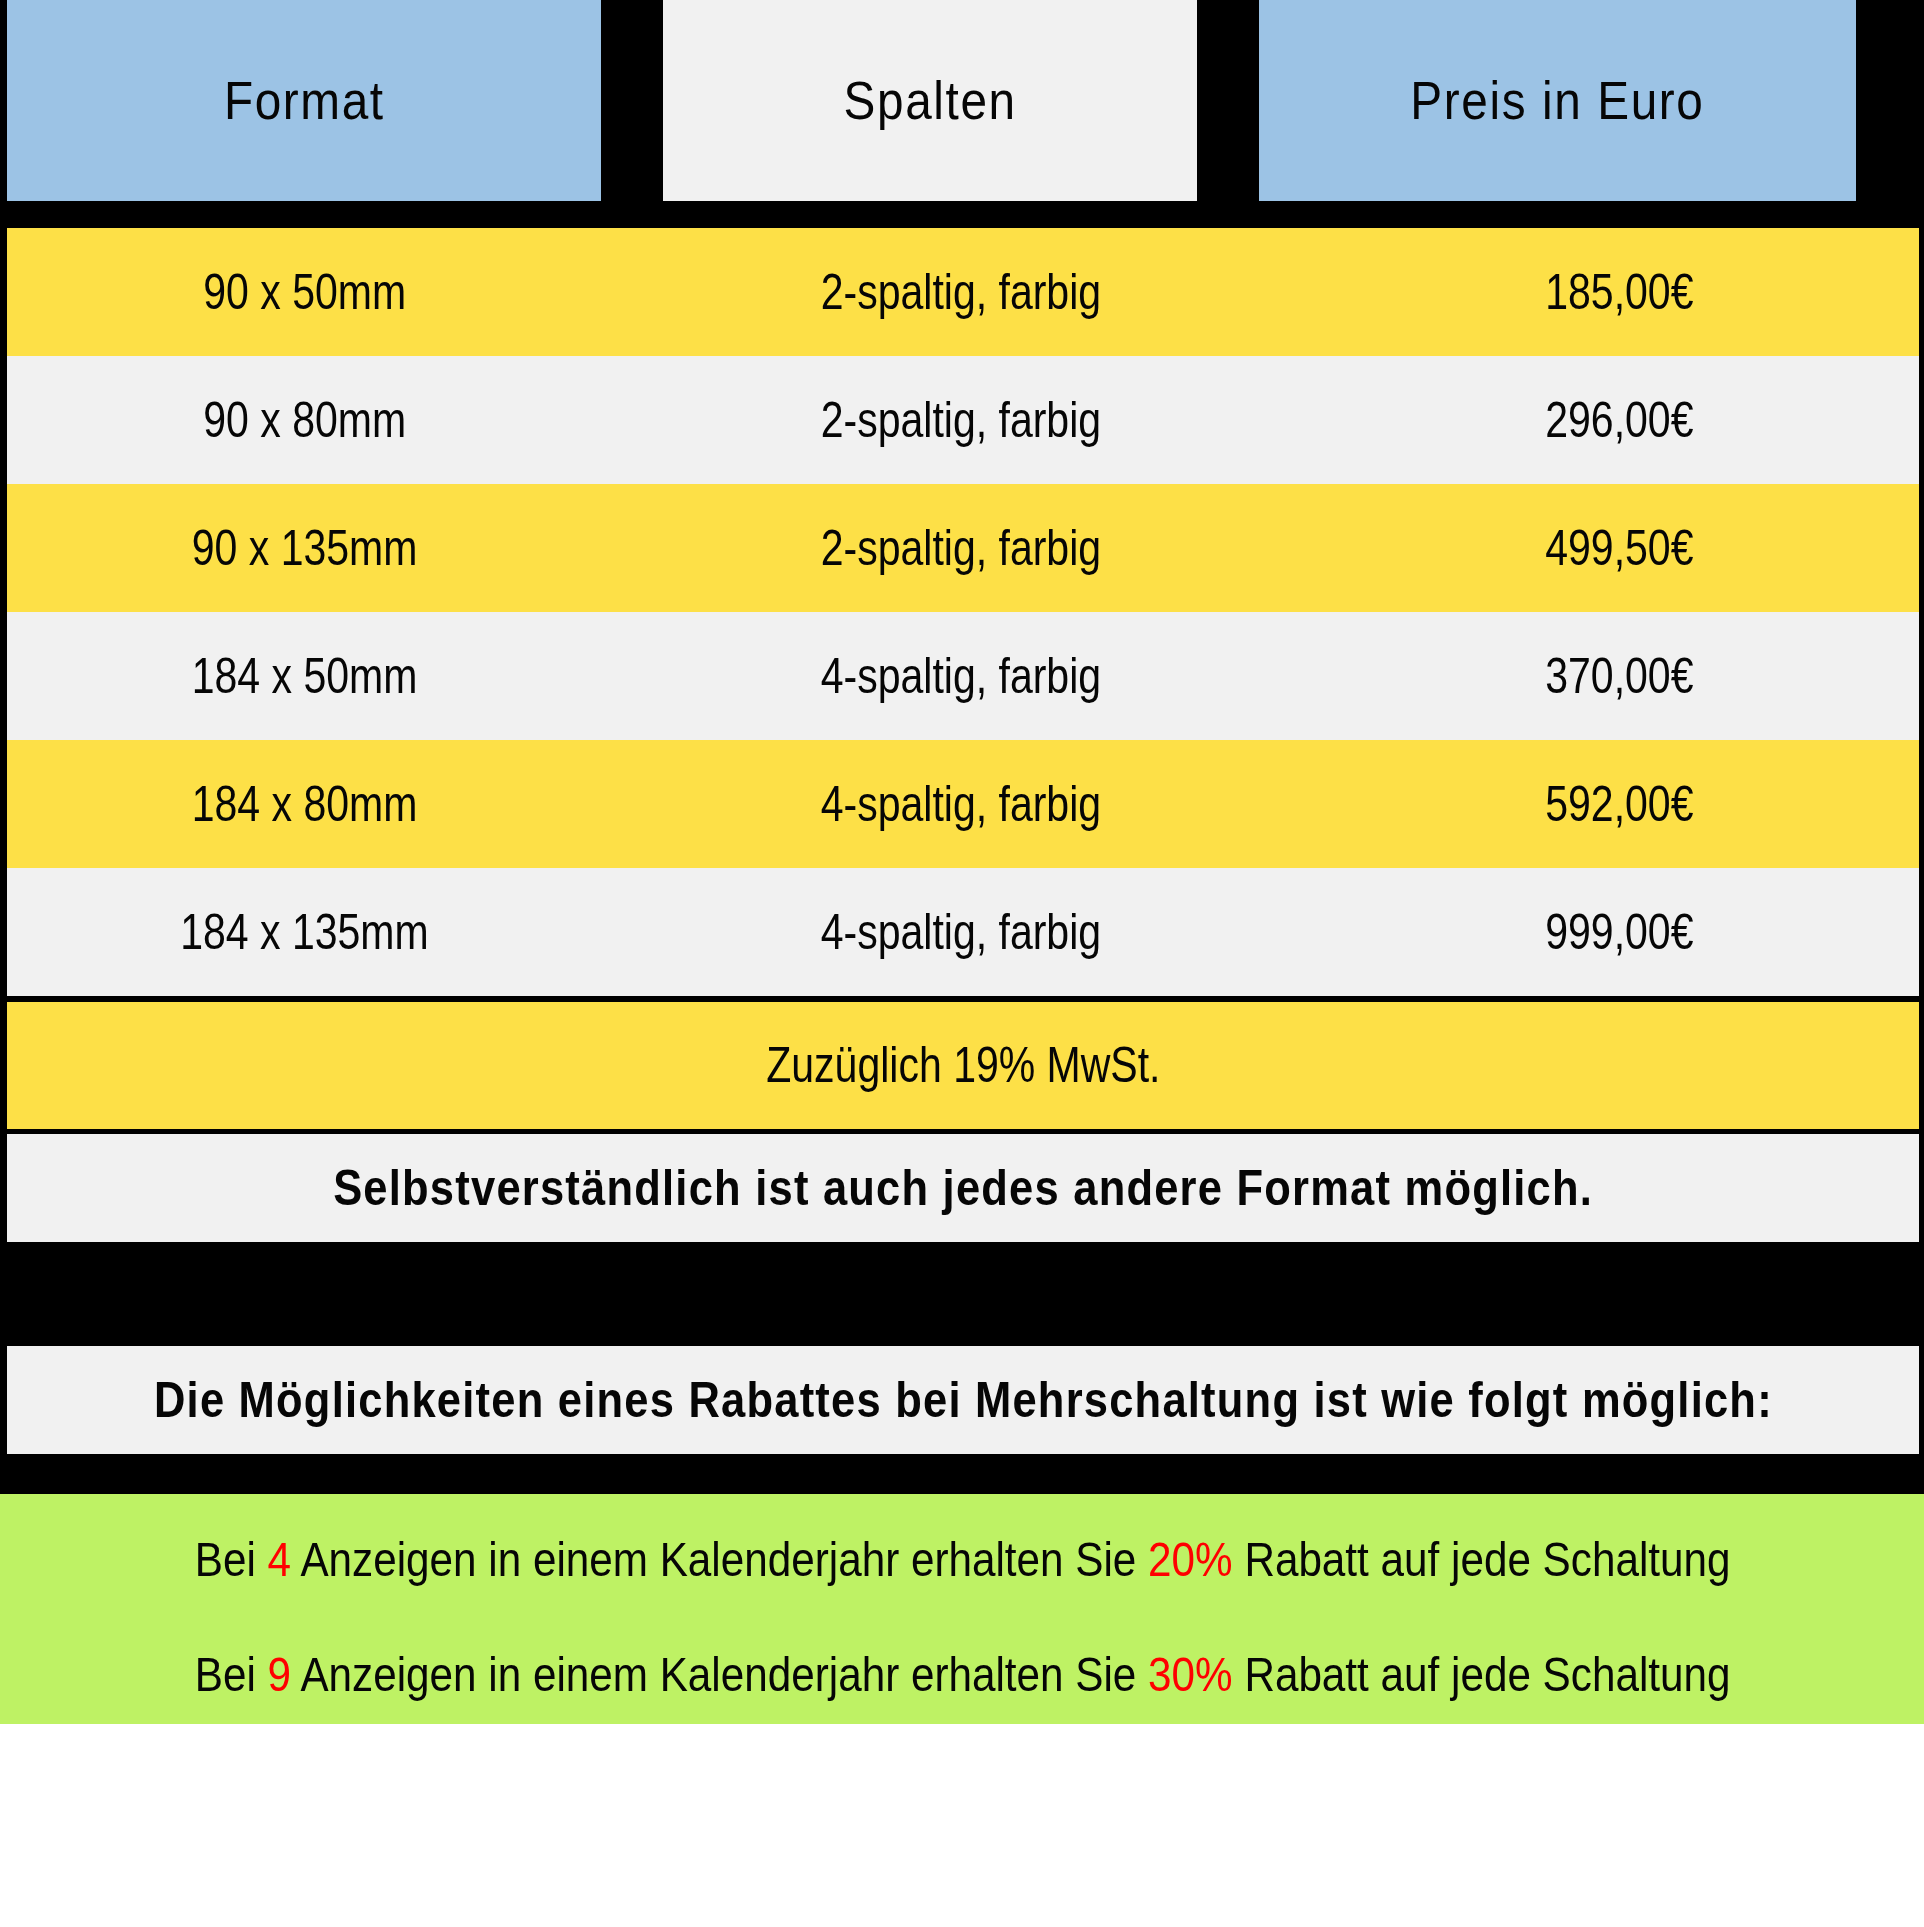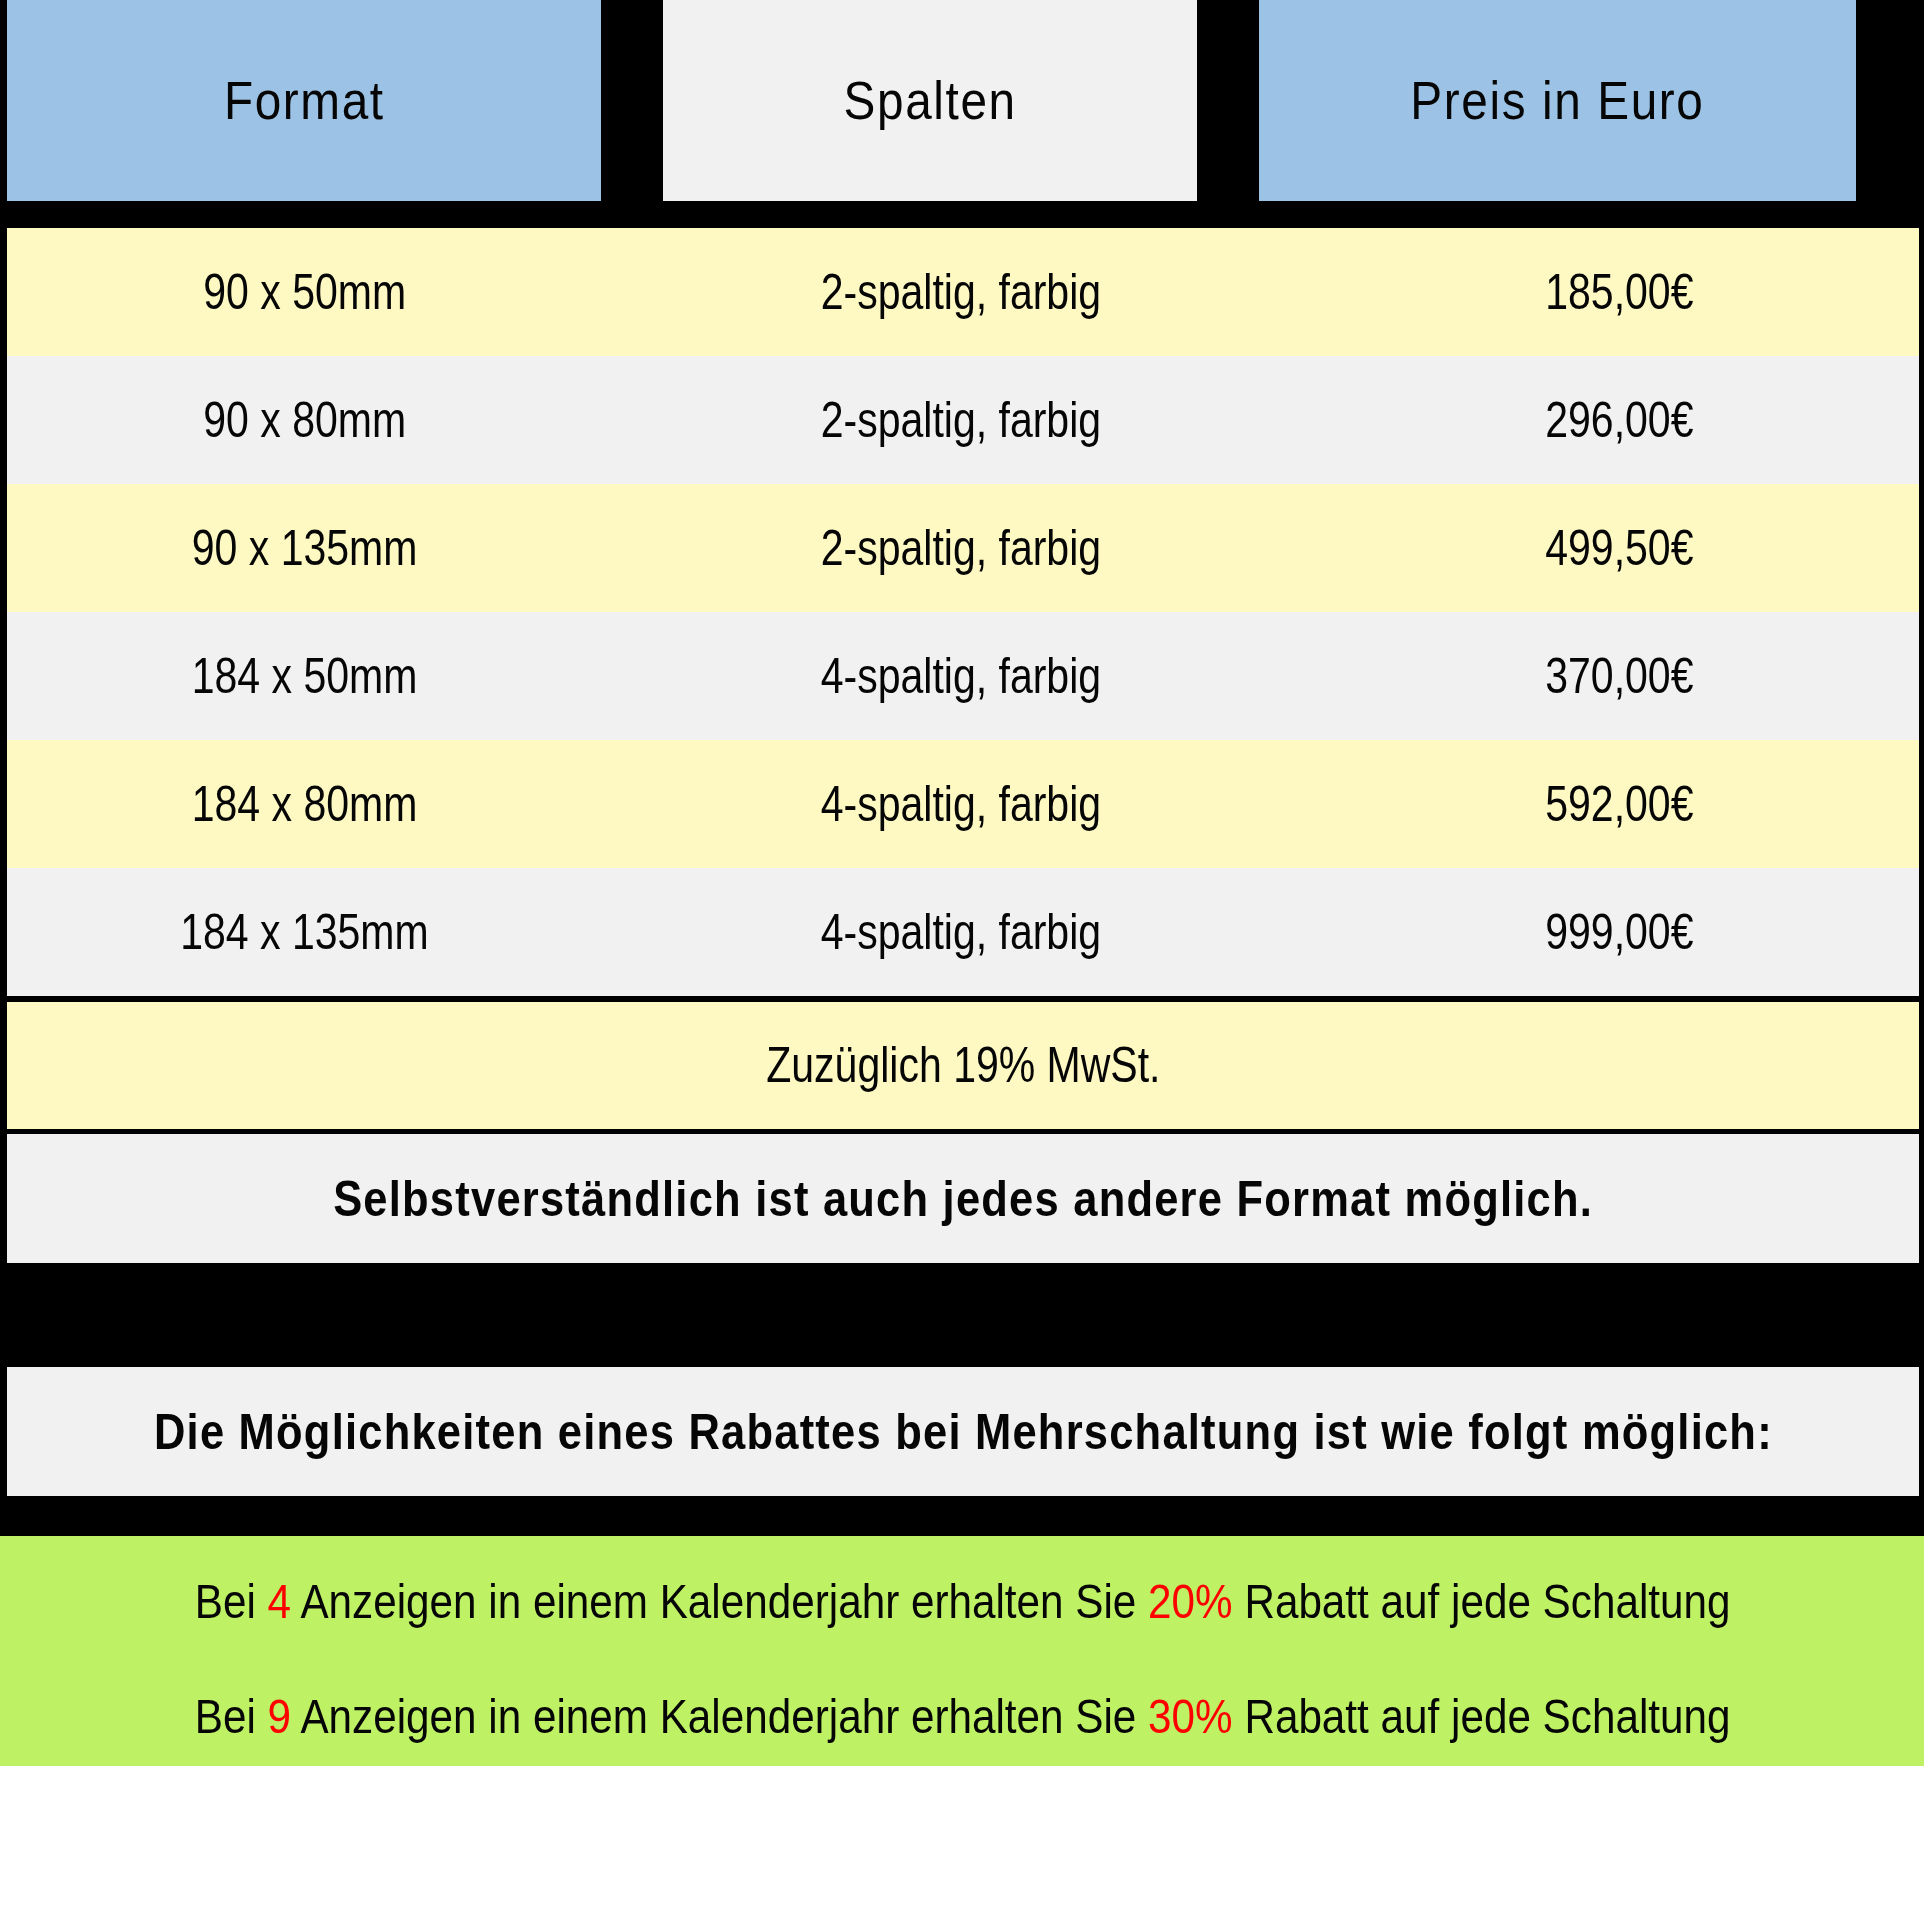--- a/index.html
+++ b/index.html
@@ -15,37 +15,37 @@
   .header-row{display:flex;height:201px;}
   .hcell{display:flex;align-items:center;justify-content:center;
          font-weight:normal;font-size:53px;}
   .hcell .t{display:inline-block;transform:scaleX(0.90);letter-spacing:1.8px;white-space:nowrap;}
   .w1{width:594px;}
   .gapc{width:62px;}
   .w2{width:534px;}
   .w3{width:597px;}
   .bg-blue{background:#9cc3e5;}
   .bg-gray{background:#f1f1f1;}
-  .bg-white{background:#fef9c3;}
+  .bg-white{background:#fde047;}
   .sp29{height:27px;}
   .sp6{height:5.5px;}
   .sp113{height:104px;}
   .sp44{height:40px;}
   .drow{display:flex;height:128px;}
   .drow .c{display:flex;align-items:center;justify-content:center;font-size:50px;}
   .c1{width:595px;}
   .c2{width:718px;}
   .c3{width:598px;}
   .narrow{display:inline-block;transform:scaleX(0.82);white-space:nowrap;}
   .note-row{height:127px;display:flex;align-items:center;justify-content:center;
             font-size:50px;}
   .bold-row{display:flex;align-items:center;justify-content:center;
             font-weight:bold;font-size:50px;}
   .bold-row .t{display:inline-block;transform:scaleX(0.87);letter-spacing:1.4px;white-space:nowrap;}
-  .h140{height:129px;}
+  .h140{height:108px;}
   
   .disc-row{display:flex;align-items:center;justify-content:center;font-size:48px;}
   .disc-row .narrow{transform:scaleX(0.88);}
   .h142{height:130px;}
   .h143{height:100px;}
   .bg-lblue{background:#bef264;}
   .red{color:#ff0000;}
 </style>
 </head>
 <body>

